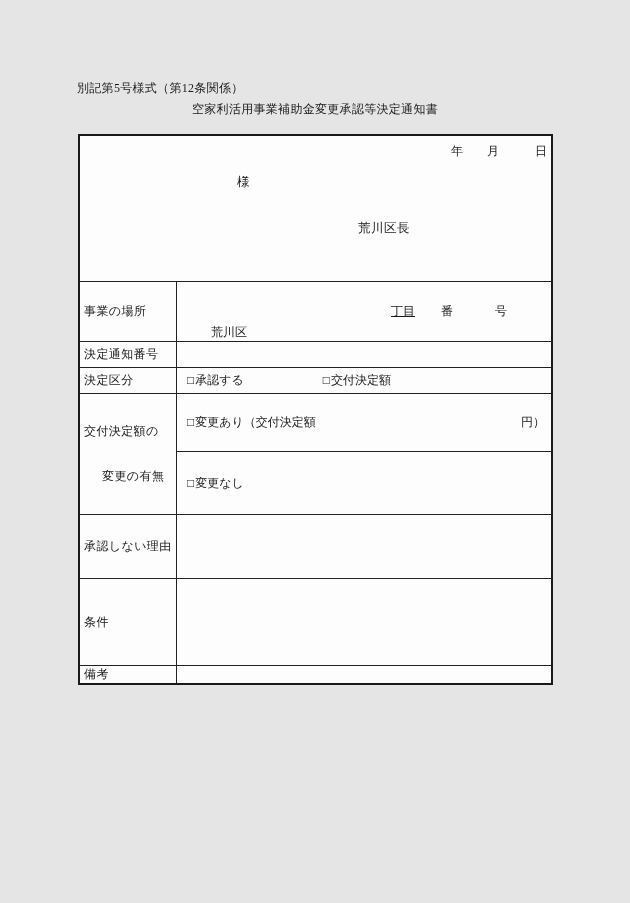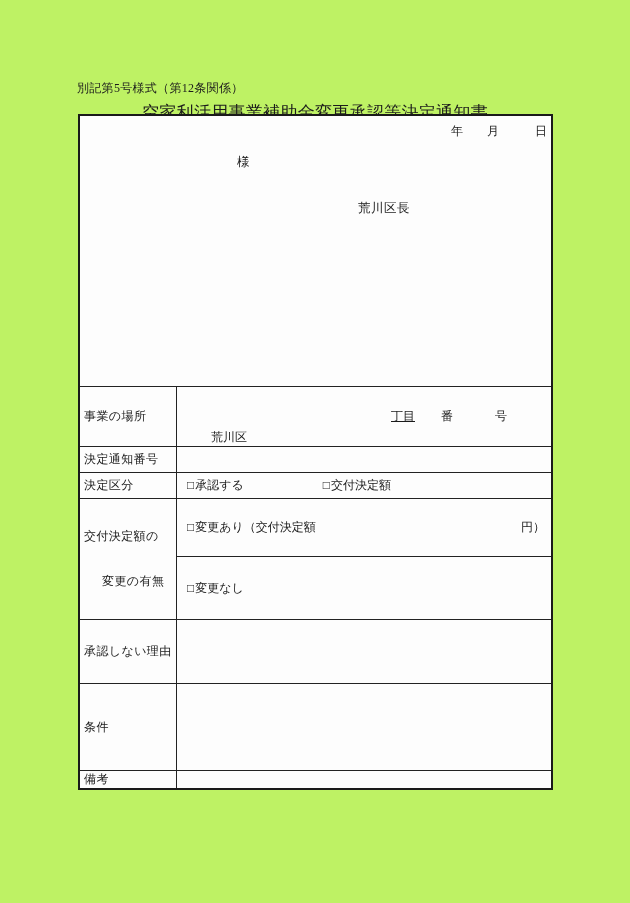--- a/index.html
+++ b/index.html
@@ -1,49 +1,49 @@
 <!DOCTYPE html>
 <html lang="ja"><head>
 <meta charset="utf-8">
 <style>
   html, body { margin: 0; padding: 0; }
   body { background: #ffffff; }
   .page {
     position: relative;
     width: 630px;
     height: 903px;
-    background: #bef264;
+    background: #e5e5e5;
     color: #1b1b1b;
     font-family: "Liberation Serif", "DejaVu Serif", serif;
     overflow: hidden;
   }
   .form-number {
     position: absolute;
     left: 77px;
     top: 80px;
     font-size: 12px;
     letter-spacing: 0.3px;
     white-space: pre;
   }
   .doc-title {
     position: absolute;
     left: 0;
     top: 101px;
     width: 630px;
     text-align: center;
-    font-size: 17px;
+    font-size: 12px;
     letter-spacing: 0.3px;
     white-space: pre;
   }
   .notice-box {
     position: absolute;
     left: 78px;
-    top: 114px;
+    top: 134px;
     width: 475px;
-    height: 676px;
+    height: 551px;
     border: 2px solid #1a1a1a;
     box-sizing: border-box;
     background: #fdfdfd;
   }
   .date-line {
     position: absolute;
     top: 7px;
     right: 4px;
     font-size: 12px;
     white-space: pre;

